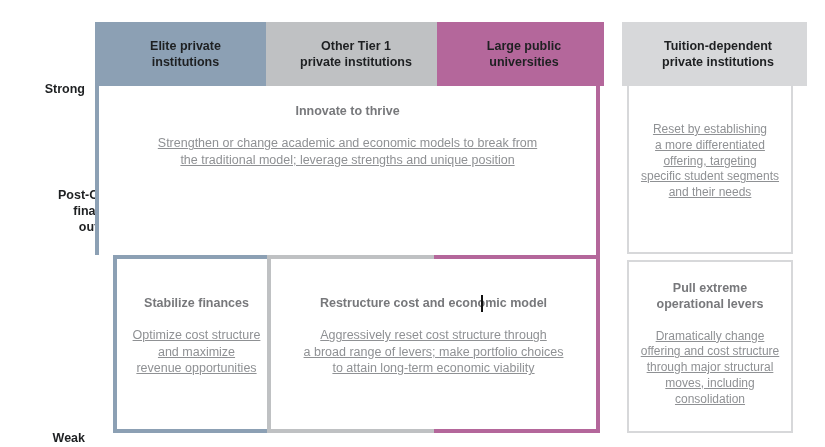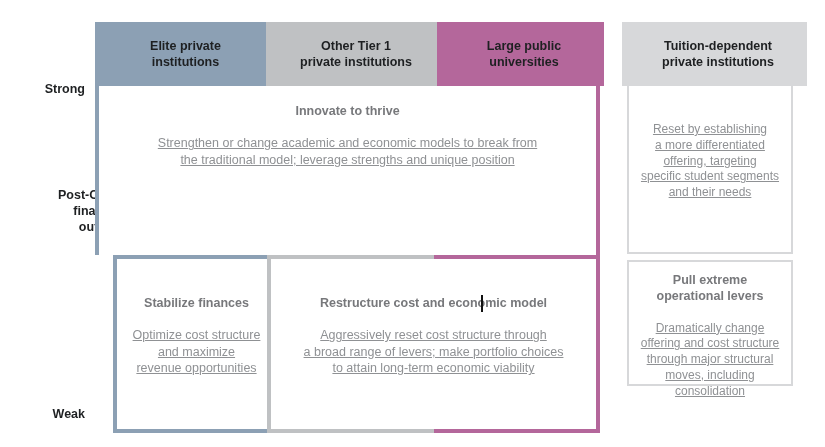--- a/index.html
+++ b/index.html
@@ -19,21 +19,21 @@
     width: 85px;
     text-align: right;
     font-weight: bold;
     font-size: 12.5px;
     line-height: 1.28;
     color: #1e2022;
     white-space: pre-line;
   }
   .axis-strong  { top: 81px; }
   .axis-outlook { top: 187px; padding-left: 39px; }
-  .axis-weak    { top: 406px; }
+  .axis-weak    { top: 430px; }
 
   
   .hdr {
     position: absolute;
     top: 22px;
     height: 64px;
     display: flex;
     align-items: center;
     justify-content: center;
     text-align: center;
@@ -97,23 +97,23 @@
     border: 4px solid #b4679b; border-left: none; pointer-events: none;
   }
 
   .cell-differentiate {
     left: 627px; top: 84px; width: 166px; height: 170px;
     border: 2px solid #d7d8da;
     padding: 20px 2px 0 2px;
     font-size: 12px;
   }
   .cell-pull {
-    left: 627px; top: 260px; width: 166px; height: 126px;
+    left: 627px; top: 260px; width: 166px; height: 173px;
     border: 2px solid #d7d8da;
-    padding: 10px 2px 0 2px;
+    padding: 18px 2px 0 2px;
   }
   .cell-differentiate .cell-body,
   .cell-pull .cell-body { font-size: 12px; }
 
   
   .text-cursor {
     position: absolute;
     left: 481px; top: 295px;
     width: 1.5px; height: 17px;
     background: #111111;

